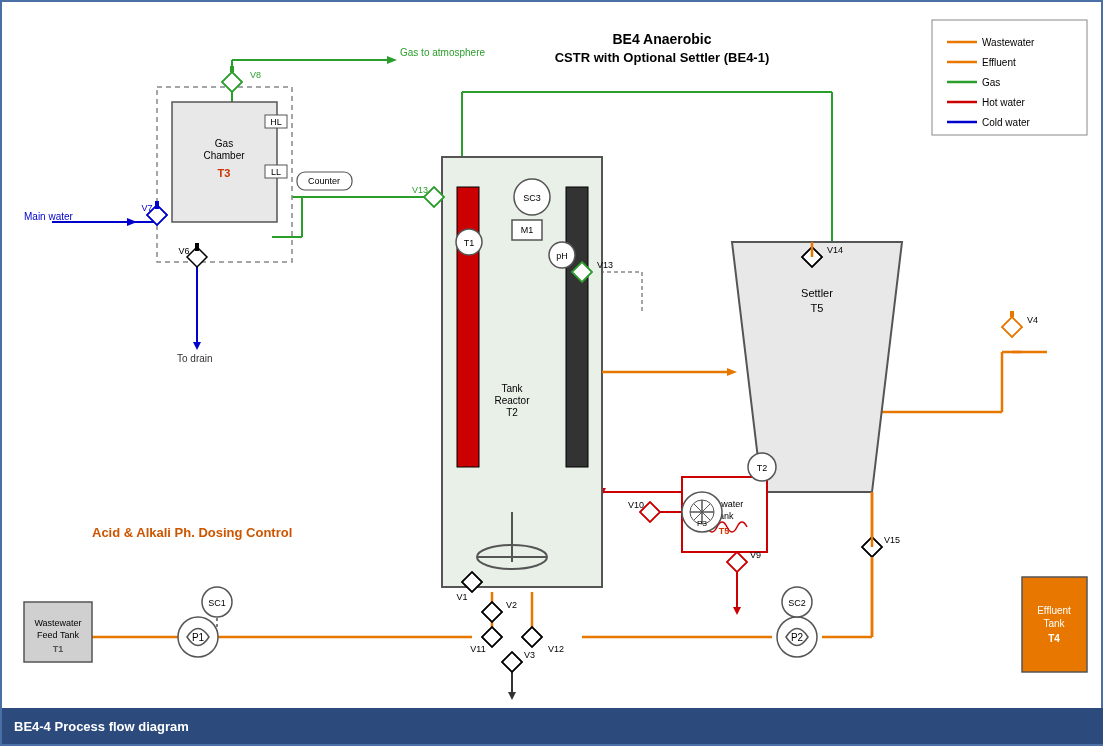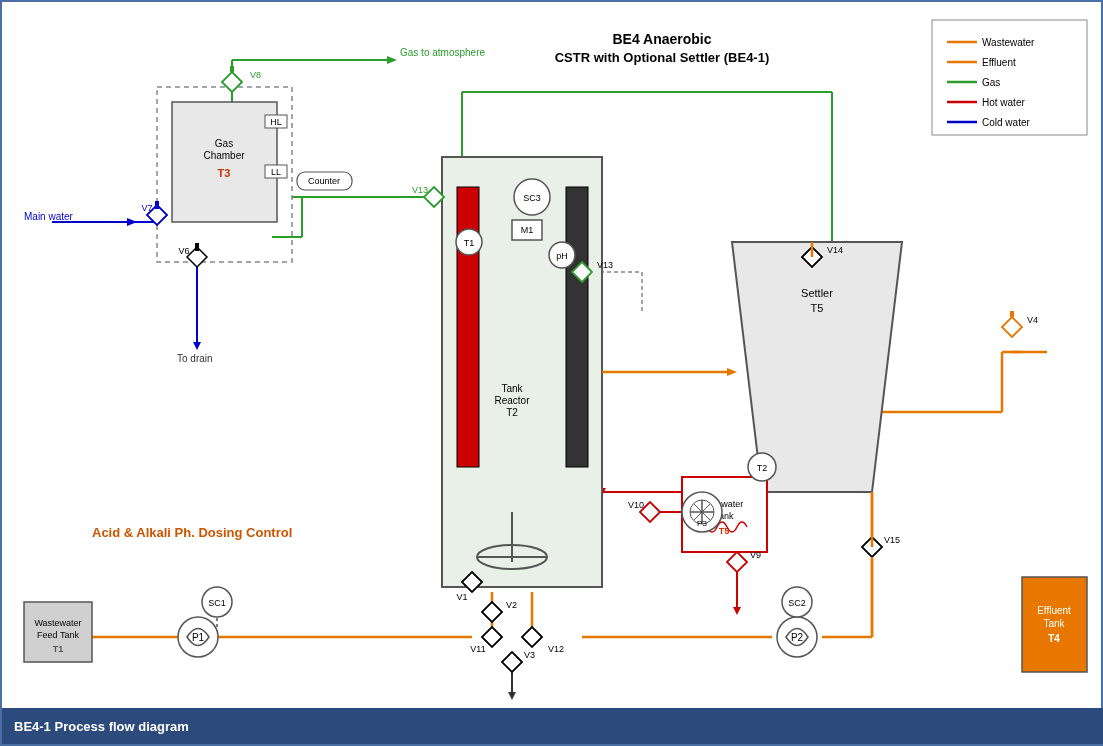--- a/index.html
+++ b/index.html
@@ -348,15 +348,15 @@
       <line x1="810" y1="240" x2="810" y2="255" stroke="#e87700" stroke-width="2.5"></line>
 
       <line x1="600" y1="370" x2="730" y2="370" stroke="#e87700" stroke-width="2.5"></line>
       <polygon points="725,366 735,370 725,374" fill="#e87700"></polygon>
 
     </svg>
 
   </div>
 
   <div id="footer-bar">
-    <span>BE4-1 Process flow diagram</span>
+    <span>BE4-4 Process flow diagram</span>
   </div>
 </div>
 
 </body></html>

